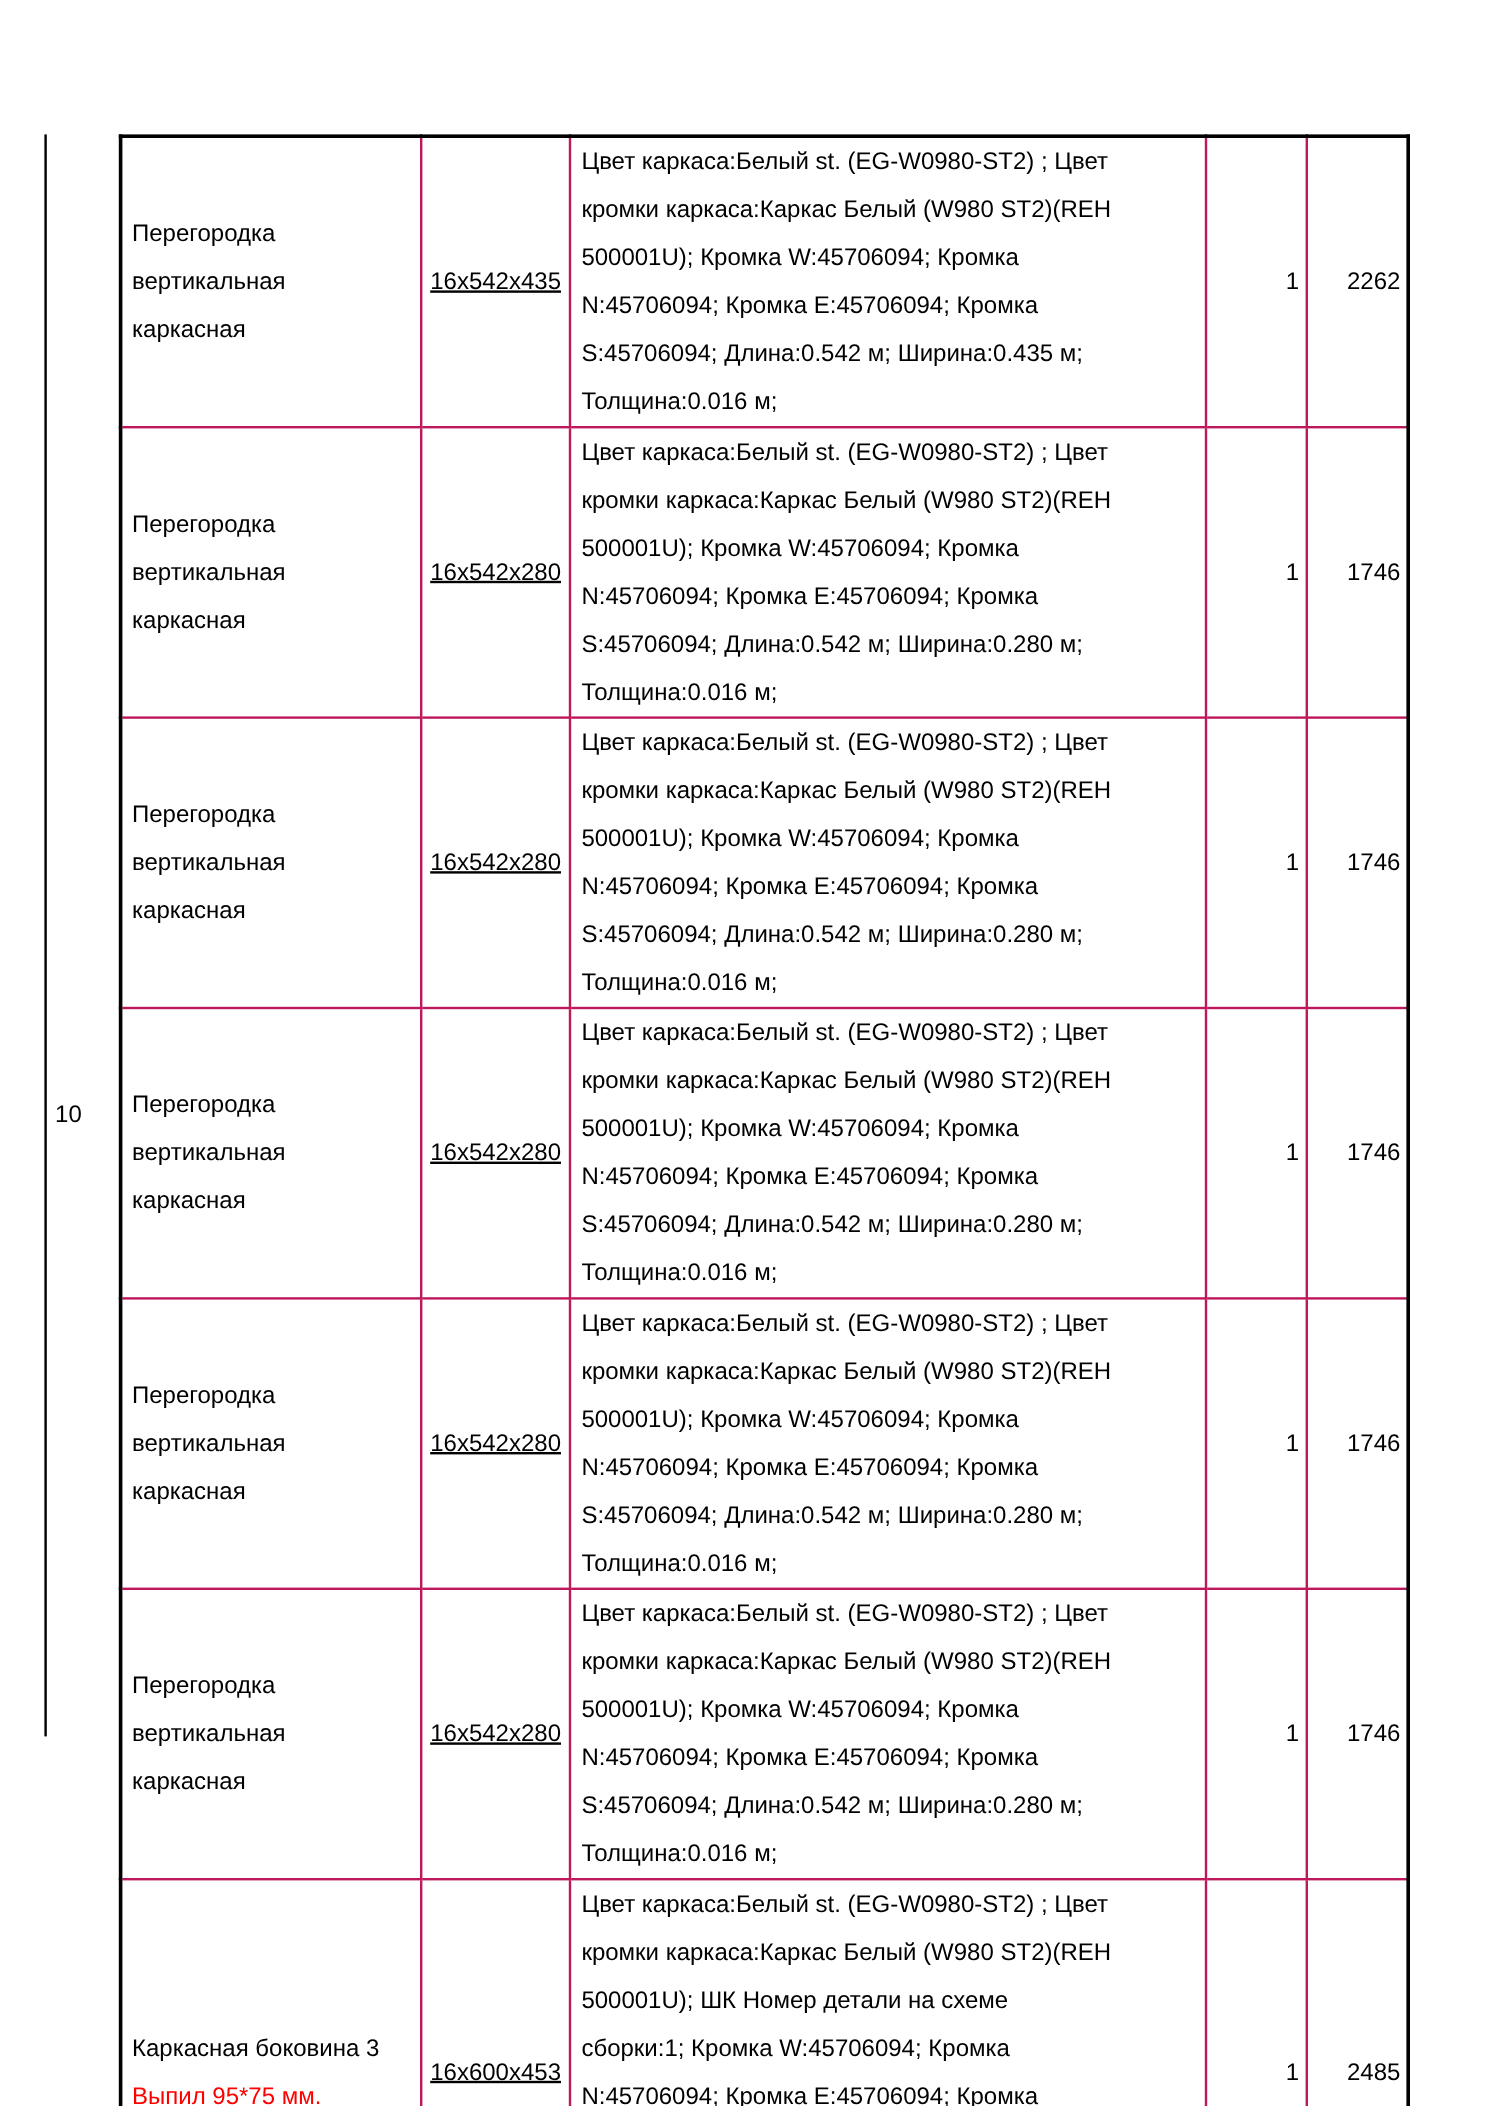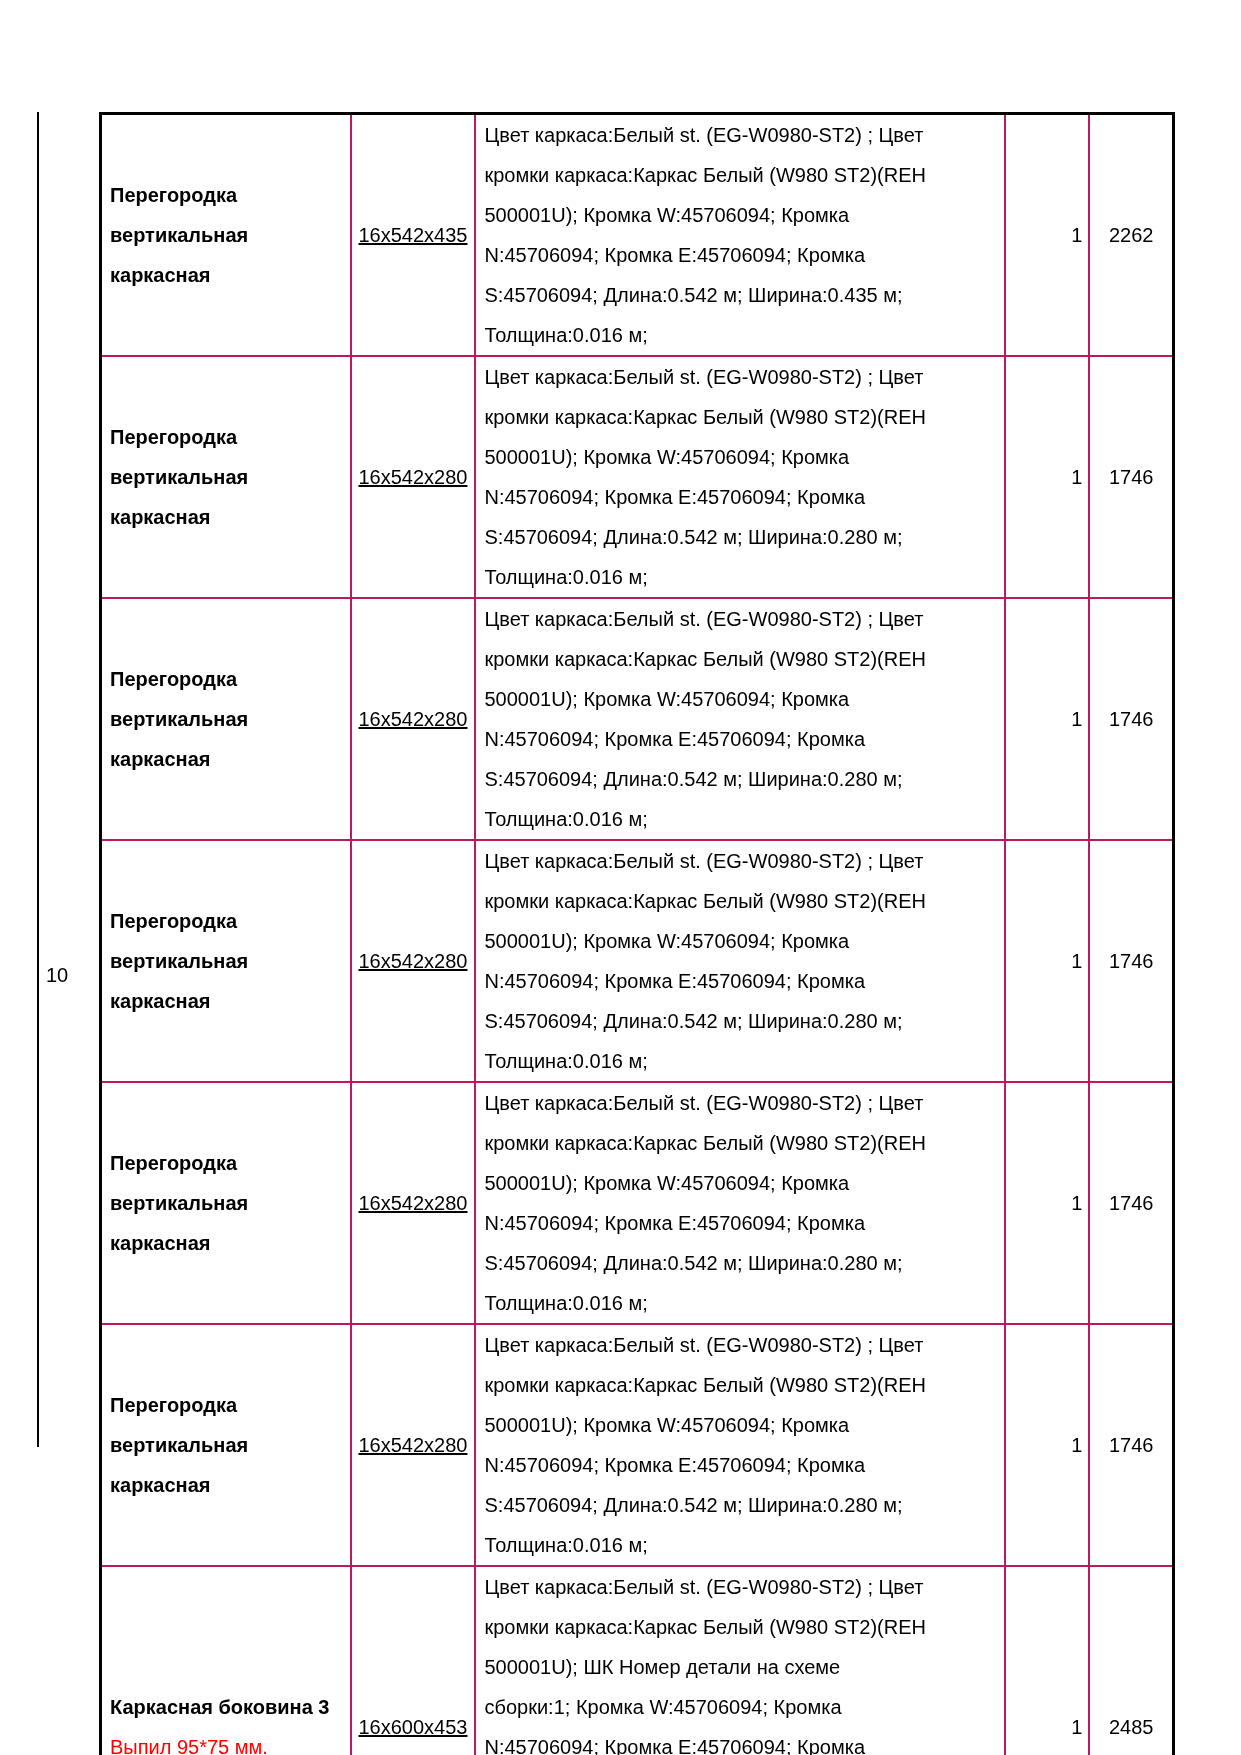--- a/index.html
+++ b/index.html
@@ -19,21 +19,21 @@
     position: absolute;
     left: 37px;
     top: 112px;
     width: 2px;
     height: 1335px;
     background: #000000;
   }
   .group-number {
     position: absolute;
     left: 37px;
-    top: 962px;
+    top: 916px;
     width: 40px;
     text-align: center;
     font-size: 20px;
     line-height: 26px;
   }
   .parts-table-wrap {
     position: absolute;
     left: 99px;
     top: 112px;
   }
@@ -48,22 +48,22 @@
     vertical-align: middle;
     line-height: 40px;
     overflow: hidden;
   }
   tr.row-std  { height: 180px; }
   tr.row-tall { height: 242px; }
   td.c-name  { padding: 0 8px; }
   td.c-size  { padding: 0 7px; text-decoration: underline; }
   td.c-desc  { padding: 0 8px; white-space: pre-line; }
   td.c-qty   { padding: 0 6px; text-align: right; }
-  td.c-price { padding: 0 5px; text-align: center; }
-  .name-lines { white-space: pre-line; font-weight: bold; }
+  td.c-price { padding: 0 5px; text-align: right; }
+  .name-lines { white-space: pre-line; }
   .name-note  { color: #ff0000; }
   .name-note:empty { display: none; }
 </style>
 </head>
 <body>
 
 <div class="group-line"></div>
 <div class="group-number">10</div>
 
 <div class="parts-table-wrap">

